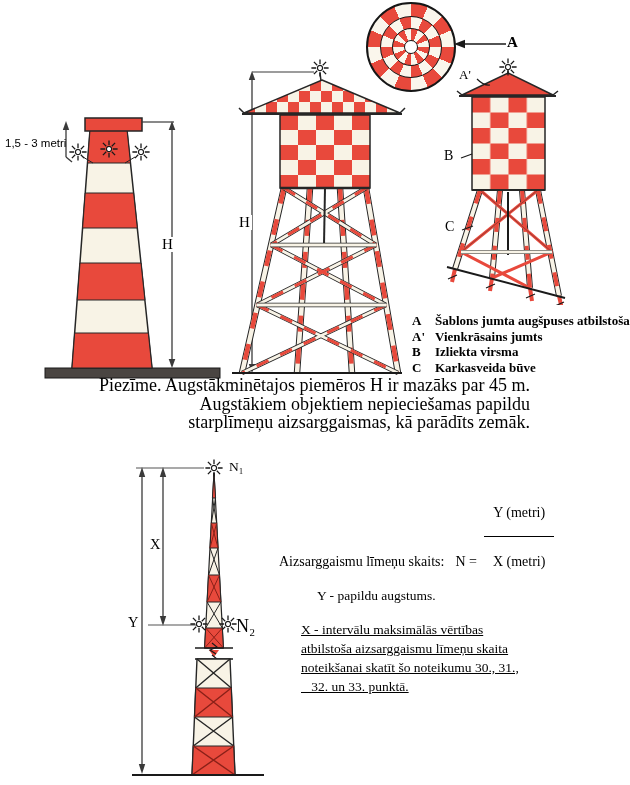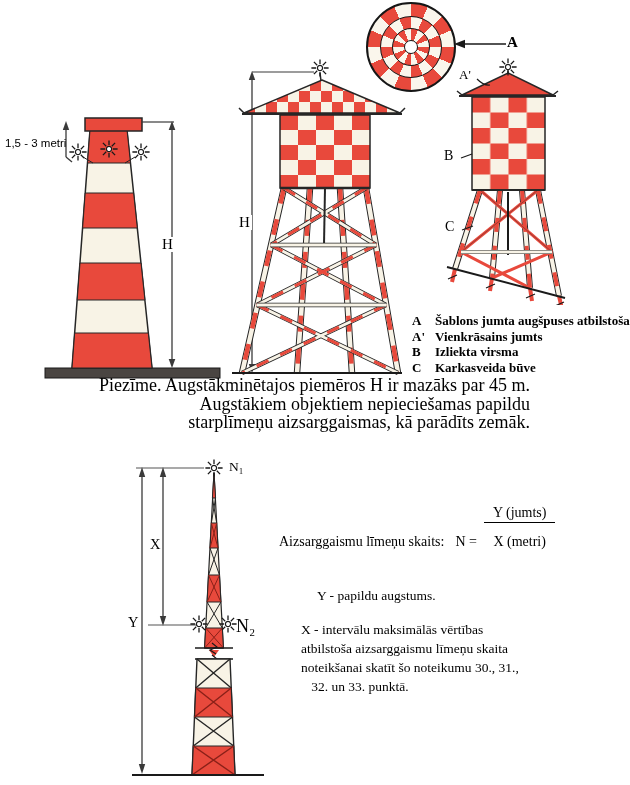--- a/index.html
+++ b/index.html
@@ -18,27 +18,27 @@
   .dart .r3{position:absolute;inset:24px;border-radius:50%;border:1.5px solid #161616;
         background:repeating-conic-gradient(from 0deg,#e8493c 0deg 22.5deg,#faf6ec 22.5deg 45deg);}
   .dart .hub{position:absolute;inset:36px;border-radius:50%;border:1.5px solid #161616;background:#fff;}
   
   .legend{position:absolute;left:412px;top:313px;font-weight:bold;font-size:13px;line-height:15.5px;}
   .legend .row{display:flex;}
   .legend .k{width:23px;}
   
   .note{position:absolute;left:99px;top:376px;font-size:18px;line-height:18.5px;white-space:pre-line;text-align:right;}
   .ydef{position:absolute;left:317px;top:588px;font-size:13.5px;}
-  .xdef{position:absolute;left:301px;top:620px;font-size:13.5px;line-height:19px;white-space:pre;}
+  .xdef{position:absolute;left:301px;top:620px;font-size:13.5px;line-height:19px;white-space:pre;text-decoration:underline;}
   
   .formula{position:absolute;left:279px;top:505px;display:flex;align-items:flex-end;font-size:14px;}
   .formula .lhs{margin-left:11px;}
   .frac{display:inline-flex;flex-direction:column;align-items:center;margin-left:7px;}
   .frac .num{padding:0 9px 1px;}
-  .frac .den{border-top:1.5px solid #000;padding:11px 9px 0;}
+  .frac .den{border-top:1.5px solid #000;padding:17px 9px 0;margin-top:14px;}
 </style>
 </head>
 <body>
 
 <div class="page">
 
   <svg width="0" height="0" style="position:absolute" aria-hidden="true">
     <defs>
       <symbol id="burst" viewBox="-10 -10 20 20">
         <path d="M4 0H8.6M-4 0H-8.6M0 4V8.6M0 -4V-8.6M2.8 2.8L6.1 6.1M-2.8 2.8L-6.1 6.1M2.8 -2.8L6.1 -6.1M-2.8 -2.8L-6.1 -6.1" stroke="#1a1a1a" stroke-width="1.3" fill="none"></path>
@@ -274,21 +274,21 @@
   <div class="lbl" style="left:236px;top:617px;font-size:18px">N₂</div>
 
   <div class="lbl bg" style="left:148px;top:537px;font-size:14.5px">X</div>
 
   <div class="lbl bg" style="left:126px;top:615px;font-size:14.5px">Y</div>
 
   <div class="formula">
     <span>Aizsarggaismu līmeņu skaits:</span>
     <span class="lhs">N =</span>
     <span class="frac">
-      <span class="num">Y (jumts)</span>
+      <span class="num">Y (metri)</span>
       <span class="den">X (metri)</span>
     </span>
   </div>
 
   <div class="ydef">Y - papildu augstums.</div>
   <div class="xdef">X - intervālu maksimālās vērtības
 atbilstoša aizsarggaismu līmeņu skaita
 noteikšanai skatīt šo noteikumu 30., 31.,
    32. un 33. punktā.</div>
 

